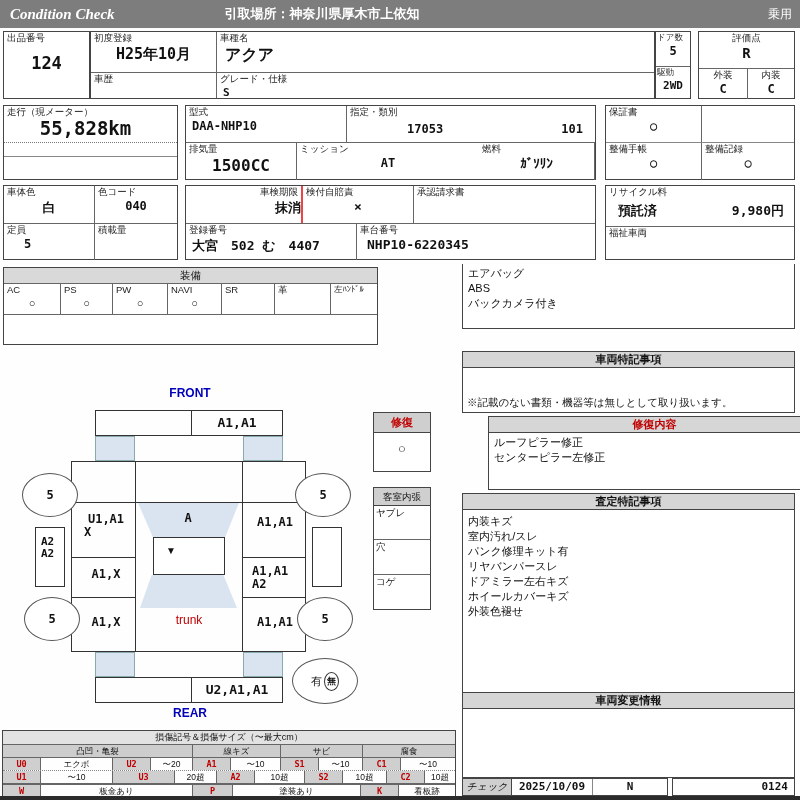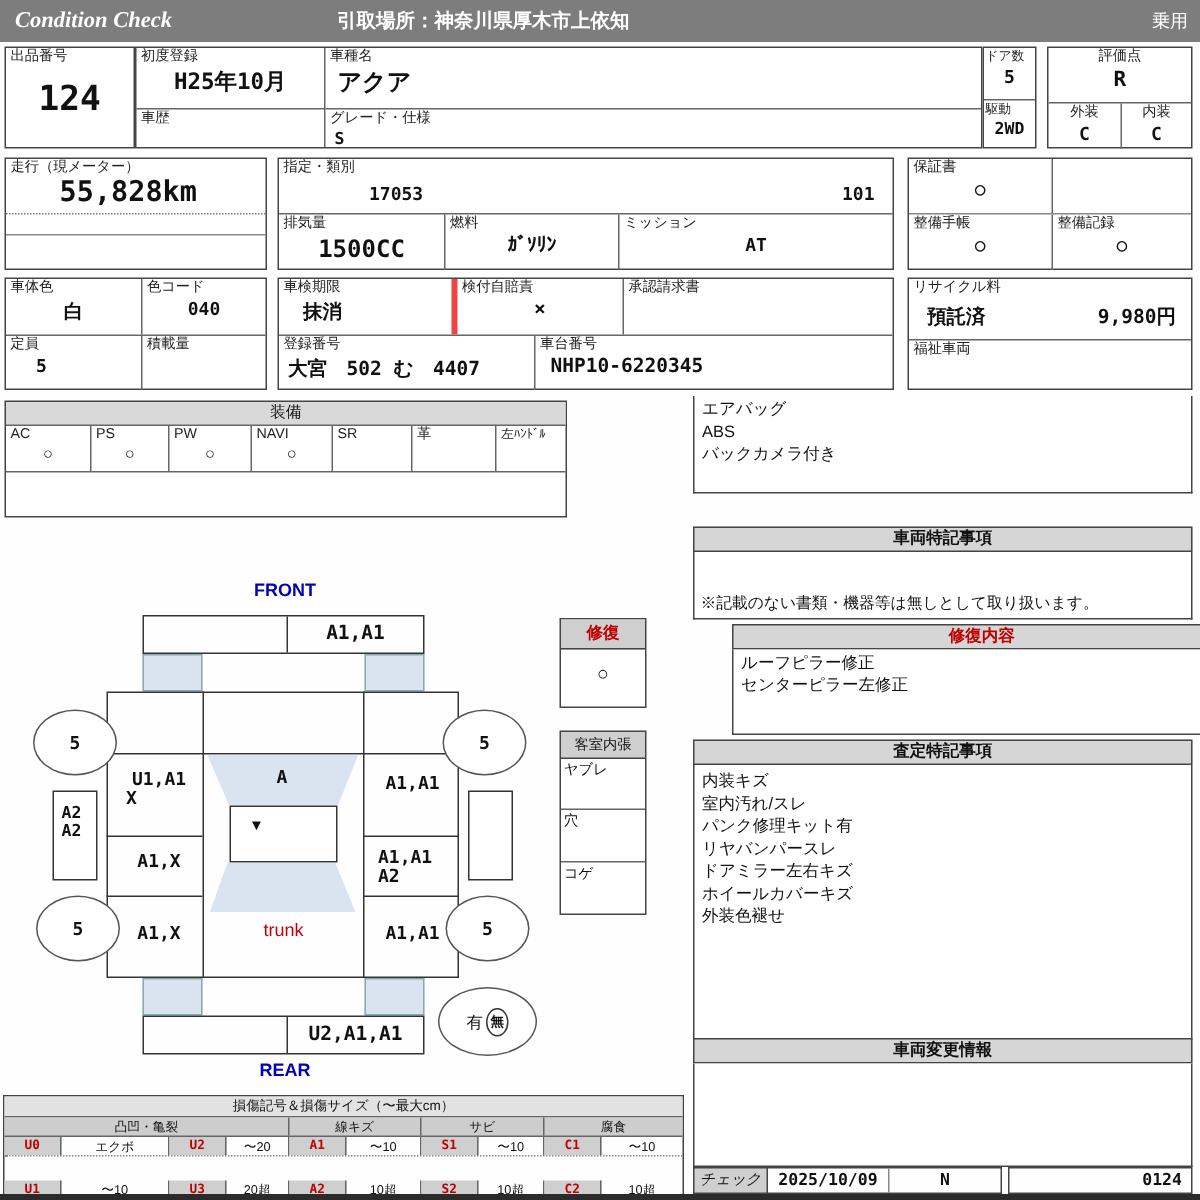--- a/index.html
+++ b/index.html
@@ -27,21 +27,21 @@
 <body>
 
 <div class="a hdrbar" style="left:0;top:0;width:800px;height:28px;">
   <span style="font-family:'Liberation Serif',serif;font-style:italic;font-weight:bold;font-size:15px;margin-left:10px;">Condition  Check</span>
   <span style="font-size:13px;font-weight:bold;margin-left:110px;">引取場所：神奈川県厚木市上依知</span>
   <span style="font-size:12px;margin-left:auto;margin-right:8px;">乗用</span>
 </div>
 
 <div class="a box" style="left:3px;top:31px;width:87px;height:68px;">
   <div class="lbl">出品番号</div>
-  <div class="val c" style="font-size:23px;margin-top:8px;">124</div>
+  <div class="val c" style="font-size:17px;margin-top:8px;">124</div>
 </div>
 
 <div class="a box" style="left:90px;top:31px;width:565px;height:68px;display:flex;">
   <div style="width:125px;border-right:1px solid #666;">
     <div style="height:40px;border-bottom:1px solid #666;">
       <div class="lbl">初度登録</div>
       <div class="val c" style="font-size:15px;">H25年10月</div>
     </div>
     <div>
       <div class="lbl">車歴</div>
@@ -91,38 +91,42 @@
 <div class="a box" style="left:3px;top:105px;width:175px;height:75px;">
   <div style="height:36px;border-bottom:1px dotted #777;">
     <div class="lbl">走行（現メーター）</div>
     <div class="val" style="font-size:19px;text-align:center;padding-right:10px;margin-top:-2px;">55,828km</div>
   </div>
   <div style="height:13px;border-bottom:1px solid #888;"></div>
 </div>
 
 <div class="a box" style="left:185px;top:105px;width:411px;height:75px;">
   <div style="display:flex;height:36px;border-bottom:1px solid #666;">
+    <div style="width:160px;border-right:1px solid #666;">
+      <div class="lbl">型式</div>
+      <div class="val" style="font-size:12px;padding-left:6px;">DAA-NHP10</div>
+    </div>
     <div style="flex:1;position:relative;">
       <div class="lbl">指定・類別</div>
       <div class="val" style="font-size:12px;position:absolute;left:60px;top:16px;">17053</div>
       <div class="val" style="font-size:12px;position:absolute;right:12px;top:16px;">101</div>
     </div>
   </div>
   <div style="display:flex;height:37px;">
     <div style="width:110px;border-right:1px solid #666;">
       <div class="lbl">排気量</div>
       <div class="val c" style="font-size:16px;">1500CC</div>
     </div>
+    <div style="flex:1;">
+      <div class="lbl">ミッション</div>
+      <div class="val c" style="font-size:12px;">AT</div>
+    </div>
     <div style="width:115px;border-right:1px solid #666;">
       <div class="lbl">燃料</div>
       <div class="val c" style="font-size:13px;">ｶﾞｿﾘﾝ</div>
-    </div>
-    <div style="flex:1;">
-      <div class="lbl">ミッション</div>
-      <div class="val c" style="font-size:12px;">AT</div>
     </div>
   </div>
 </div>
 
 <div class="a box" style="left:605px;top:105px;width:190px;height:75px;">
   <div style="display:flex;height:36px;border-bottom:1px solid #888;">
     <div style="width:95px;border-right:1px solid #666;">
       <div class="lbl">保証書</div>
       <div class="val c" style="font-size:12px;">○</div>
     </div>
@@ -158,21 +162,21 @@
     </div>
     <div style="flex:1;">
       <div class="lbl">積載量</div>
       <div class="val"></div>
     </div>
   </div>
 </div>
 
 <div class="a box" style="left:185px;top:185px;width:411px;height:75px;">
   <div style="display:flex;height:37px;border-bottom:1px solid #666;">
-    <div style="width:115px;border-right:4px solid #ef4444;">
+    <div style="width:115px;border-right:2px solid #ef4444;text-align:right;">
       <div class="lbl">車検期限</div>
       <div class="val" style="font-size:13px;padding-left:16px;">抹消</div>
     </div>
     <div style="width:110px;border-right:1px solid #666;">
       <div class="lbl">検付自賠責</div>
       <div class="val c" style="font-size:13px;">×</div>
     </div>
     <div style="flex:1;">
       <div class="lbl">承認請求書</div>
       <div class="val"></div>
@@ -399,24 +403,24 @@
     <div class="red greyhdr val" style="width:38px;border-right:1px solid #666;box-sizing:border-box;">U2</div>
     <div style="width:42px;border-right:1px solid #666;box-sizing:border-box;">〜20</div>
     <div class="red greyhdr val" style="width:38px;border-right:1px solid #666;box-sizing:border-box;">A1</div>
     <div style="width:50px;border-right:1px solid #666;box-sizing:border-box;">〜10</div>
     <div class="red greyhdr val" style="width:38px;border-right:1px solid #666;box-sizing:border-box;">S1</div>
     <div style="width:44px;border-right:1px solid #666;box-sizing:border-box;">〜10</div>
     <div class="red greyhdr val" style="width:38px;border-right:1px solid #666;box-sizing:border-box;">C1</div>
     <div style="flex:1;">〜10</div>
   </div>
 
-  <div style="display:flex;height:12px;border-bottom:2px solid #666;font-size:8.5px;line-height:12px;text-align:center;margin-top:16px;">
+  <div style="display:flex;height:12px;border-bottom:2px solid #666;font-size:8.5px;line-height:12px;text-align:center;">
     <div class="red greyhdr val" style="width:38px;border-right:1px solid #666;box-sizing:border-box;">U1</div>
     <div style="width:72px;border-right:1px solid #666;box-sizing:border-box;">〜10</div>
-    <div class="red greyhdr val" style="width:38px;border-right:1px solid #666;box-sizing:border-box;">U3</div>
+    <div class="red greyhdr val" style="width:62px;border-right:1px solid #666;box-sizing:border-box;">U3</div>
     <div style="width:42px;border-right:1px solid #666;box-sizing:border-box;">20超</div>
     <div class="red greyhdr val" style="width:38px;border-right:1px solid #666;box-sizing:border-box;">A2</div>
     <div style="width:50px;border-right:1px solid #666;box-sizing:border-box;">10超</div>
     <div class="red greyhdr val" style="width:38px;border-right:1px solid #666;box-sizing:border-box;">S2</div>
     <div style="width:44px;border-right:1px solid #666;box-sizing:border-box;">10超</div>
     <div class="red greyhdr val" style="width:38px;border-right:1px solid #666;box-sizing:border-box;">C2</div>
     <div style="flex:1;">10超</div>
   </div>
 
   <div style="display:flex;height:12px;border-bottom:1px dotted #888;font-size:8.5px;line-height:12px;text-align:center;">

